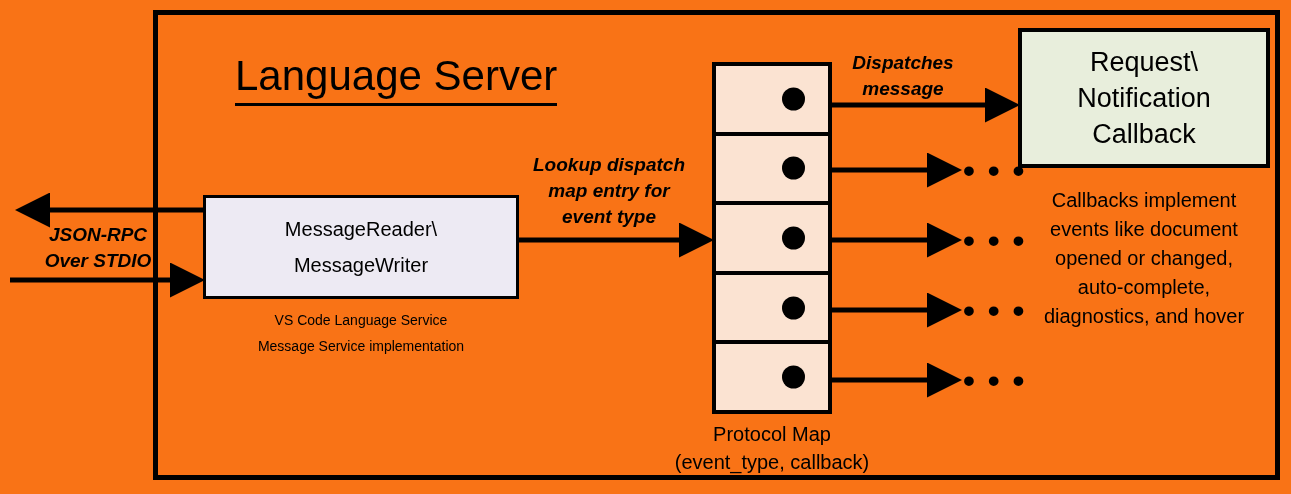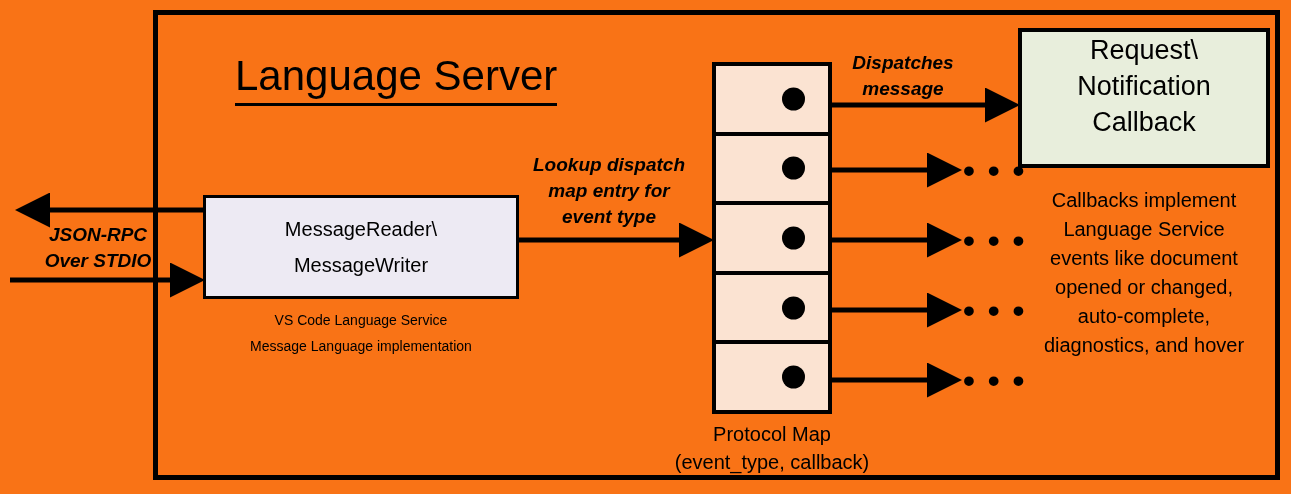--- a/index.html
+++ b/index.html
@@ -149,21 +149,21 @@
     left: 1018px;
     top: 28px;
     width: 252px;
     height: 140px;
     background: #E8EEDC;
     border: 4px solid #000000;
     box-sizing: border-box;
     display: flex;
     flex-direction: column;
     align-items: center;
-    justify-content: flex-start;
+    justify-content: center;
     font-size: 27px;
     line-height: 36px;
     text-align: center;
   }
   #callback-caption {
     left: 1010px;
     top: 186px;
     width: 268px;
     text-align: center;
     font-size: 20px;
@@ -236,21 +236,21 @@
     <div>JSON-RPC</div>
     <div>Over STDIO</div>
   </div>
 
   <div id="reader-writer-box" class="abs">
     <div>MessageReader\</div>
     <div>MessageWriter</div>
   </div>
   <div id="reader-writer-caption" class="abs">
     <div>VS Code Language Service</div>
-    <div>Message Language implementation</div>
+    <div>Message Service implementation</div>
   </div>
 
   <div id="lookup-label" class="abs">
     <div>Lookup dispatch</div>
     <div>map entry for</div>
     <div>event type</div>
   </div>
 
   <div id="dispatch-map" class="abs">
     <div class="map-cell">
@@ -284,20 +284,19 @@
   <div class="abs ellipsis" style="left:963px; top:300px;">• • •</div>
   <div class="abs ellipsis" style="left:963px; top:370px;">• • •</div>
 
   <div id="callback-box" class="abs">
     <div>Request\</div>
     <div>Notification</div>
     <div>Callback</div>
   </div>
   <div id="callback-caption" class="abs">
     <div>Callbacks implement</div>
-    <div>Language Service</div>
     <div>events like document</div>
     <div>opened or changed,</div>
     <div>auto-complete,</div>
     <div>diagnostics, and hover</div>
   </div>
 
 </div>
 
 </body></html>

